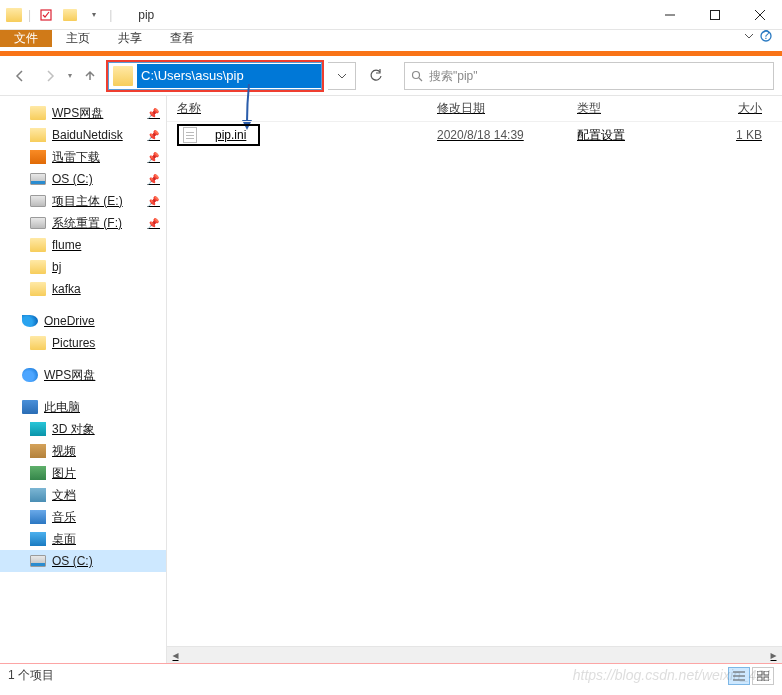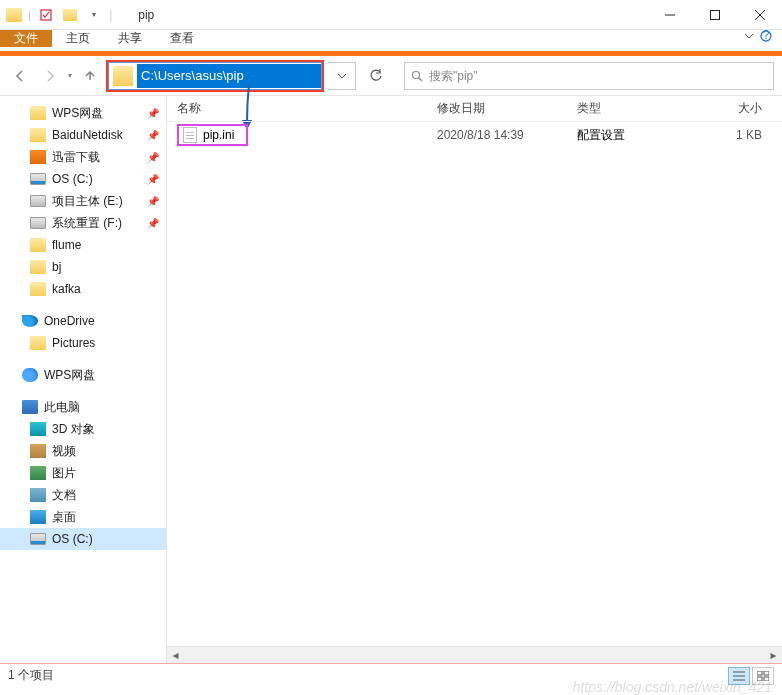--- a/index.html
+++ b/index.html
@@ -29,21 +29,21 @@
 .addr-wrap { display:flex; align-items:center; height:28px; border:1px solid #5a9bd5; background:#fff; flex: 0 0 180px; position:relative; outline: 2px solid #ef3e2f; outline-offset: 0; }
 .addr-wrap .folder-picto { width:20px; height:20px; margin: 0 4px; background: linear-gradient(#ffe9a6,#f7cd5b); border-radius:1px; }
 .addr-wrap input { flex:1; border:none; outline:none; height:24px; background: #0078d7; color:#fff; padding: 12px 4px; font-size:13px; }
 .addr-drop { width:28px; height:28px; border:1px solid #c9c9c9; border-left:none; display:flex; align-items:center; justify-content:center; color:#555; }
 .refresh { width:28px; height:28px; display:flex; align-items:center; justify-content:center; color:#555; }
 .search-box { flex:1; height:28px; border:1px solid #c9c9c9; display:flex; align-items:center; padding:0 6px; gap:6px; color:#8a8a8a; margin-left:8px; }
 .search-box input { border:none; outline:none; flex:1; font-size:12px; color:#333; }
 .search-box input::placeholder { color:#8a8a8a; }
 
 
-.explorer-body { display:flex; height: 567px; }
+.explorer-body { display:flex; height: 567px; text-decoration: underline; }
 .sidebar { width: 166px; overflow:hidden; padding: 6px 0; background:#fff; }
 .tree-item { display:flex; align-items:center; height:22px; padding-left: 30px; gap:6px; color:#222; white-space:nowrap; }
 .tree-item.lvl1 { padding-left: 22px; }
 .tree-item.sel { background: #cde8ff; }
 .tree-item .pin { margin-left:auto; margin-right:6px; color:#7a7a7a; font-size:10px; }
 .group-space { height: 10px; }
 .ico { width:16px; height:14px; display:inline-block; }
 .ico.folder { background: linear-gradient(#ffe9a6,#f7cd5b); border-radius:1px; }
 .ico.onedrive { background: radial-gradient(circle at 30% 60%, #29a3ef 40%, #0b6cbf 80%); border-radius: 0 8px 8px 8px / 0 6px 6px 6px; height:12px; }
 .ico.wpscloud { position:relative; }
@@ -66,42 +66,42 @@
 .content { flex:1; display:flex; flex-direction:column; position:relative; }
 .col-headers { display:flex; height:26px; align-items:center; border-bottom: 1px solid #f0f0f0; color:#444; }
 .col-headers > div { padding: 0 10px; }
 .col-name { width: 260px; }
 .col-date { width: 140px; }
 .col-type { width: 120px; }
 .col-size { flex:1; text-align:right; padding-right:20px !important; }
 
 .file-row { display:flex; height:26px; align-items:center; padding-left:10px; position:relative; }
 .file-row .fname-cell { width:250px; display:flex; align-items:center; gap:6px; }
-.file-row .fname-box { border: 2px solid #d946ef; padding: 0 12px 0 4px; height:22px; display:flex; align-items:center; gap:6px; }
+.file-row .fname-box { border: 2px solid #000000; padding: 0 12px 0 4px; height:22px; display:flex; align-items:center; gap:18px; }
 .file-row .date-cell { width:140px; color:#555; padding-left:10px; }
 .file-row .type-cell { width:120px; color:#000000; padding-left:10px; }
 .file-row .size-cell { flex:1; text-align:right; color:#555; padding-right:20px; }
 .ico.ini { width:14px; height:16px; background:#fff; border:1px solid #bbb; position:relative; }
 .ico.ini::after { content:""; position:absolute; left:2px; right:2px; top:4px; height:1px; background:#bbb; box-shadow: 0 3px 0 #bbb, 0 6px 0 #bbb; }
 
 .arrow-annotation { position:absolute; left:243px; top:84px; pointer-events:none; }
 .arrow-annotation svg { overflow: visible; }
 .arrow-line { stroke:#2b5dab; stroke-width:2; fill:none; }
 .arrow-head { fill:#2b5dab; }
 
 .hscroll { height:17px; background:#f0f0f0; border-top:1px solid #e5e5e5; display:flex; align-items:center; }
 .hscroll .arrow { width:17px; height:17px; display:flex; align-items:center; justify-content:center; color:#666; }
 .hscroll .track { flex:1; }
 
 .statusbar { height: 24px; border-top:1px solid #fca5a5; display:flex; align-items:center; padding: 0 8px; color:#404040; background:#fff; }
 .statusbar .views { margin-left:auto; display:flex; gap:2px; }
 .statusbar .view-btn { width:22px; height:18px; border:1px solid #c9c9c9; display:flex; align-items:center; justify-content:center; color:#555; background:#fff; }
 .statusbar .view-btn.active { background:#cde8ff; border-color:#7db7e6; }
 
-.watermark { position:absolute; right:10px; bottom:0; color: rgba(120,120,120,0.25); font-size: 14px; font-style: italic; pointer-events:none; }
+.watermark { position:absolute; right:10px; bottom:12px; color: rgba(120,120,120,0.25); font-size: 14px; font-style: italic; pointer-events:none; }
 </style>
 </head>
 <body>
 
 <div class="titlebar">
   <div class="qat">
     <span class="folder-ico"></span>
     <span class="sep">|</span>
     <span class="qat-ico">
       <svg width="12" height="12" viewBox="0 0 12 12">
@@ -271,20 +271,24 @@
         <span class="ico video"></span>
         <span>视频</span>
       </div>
       <div class="tree-item">
         <span class="ico image"></span>
         <span>图片</span>
       </div>
       <div class="tree-item">
         <span class="ico doc"></span>
         <span>文档</span>
+      </div>
+      <div class="tree-item">
+        <span class="ico music"></span>
+        <span>音乐</span>
       </div>
       <div class="tree-item">
         <span class="ico desktop"></span>
         <span>桌面</span>
       </div>
       <div class="tree-item sel">
         <span class="ico disk c"></span>
         <span>OS (C:)</span>
       </div>
     </div>

